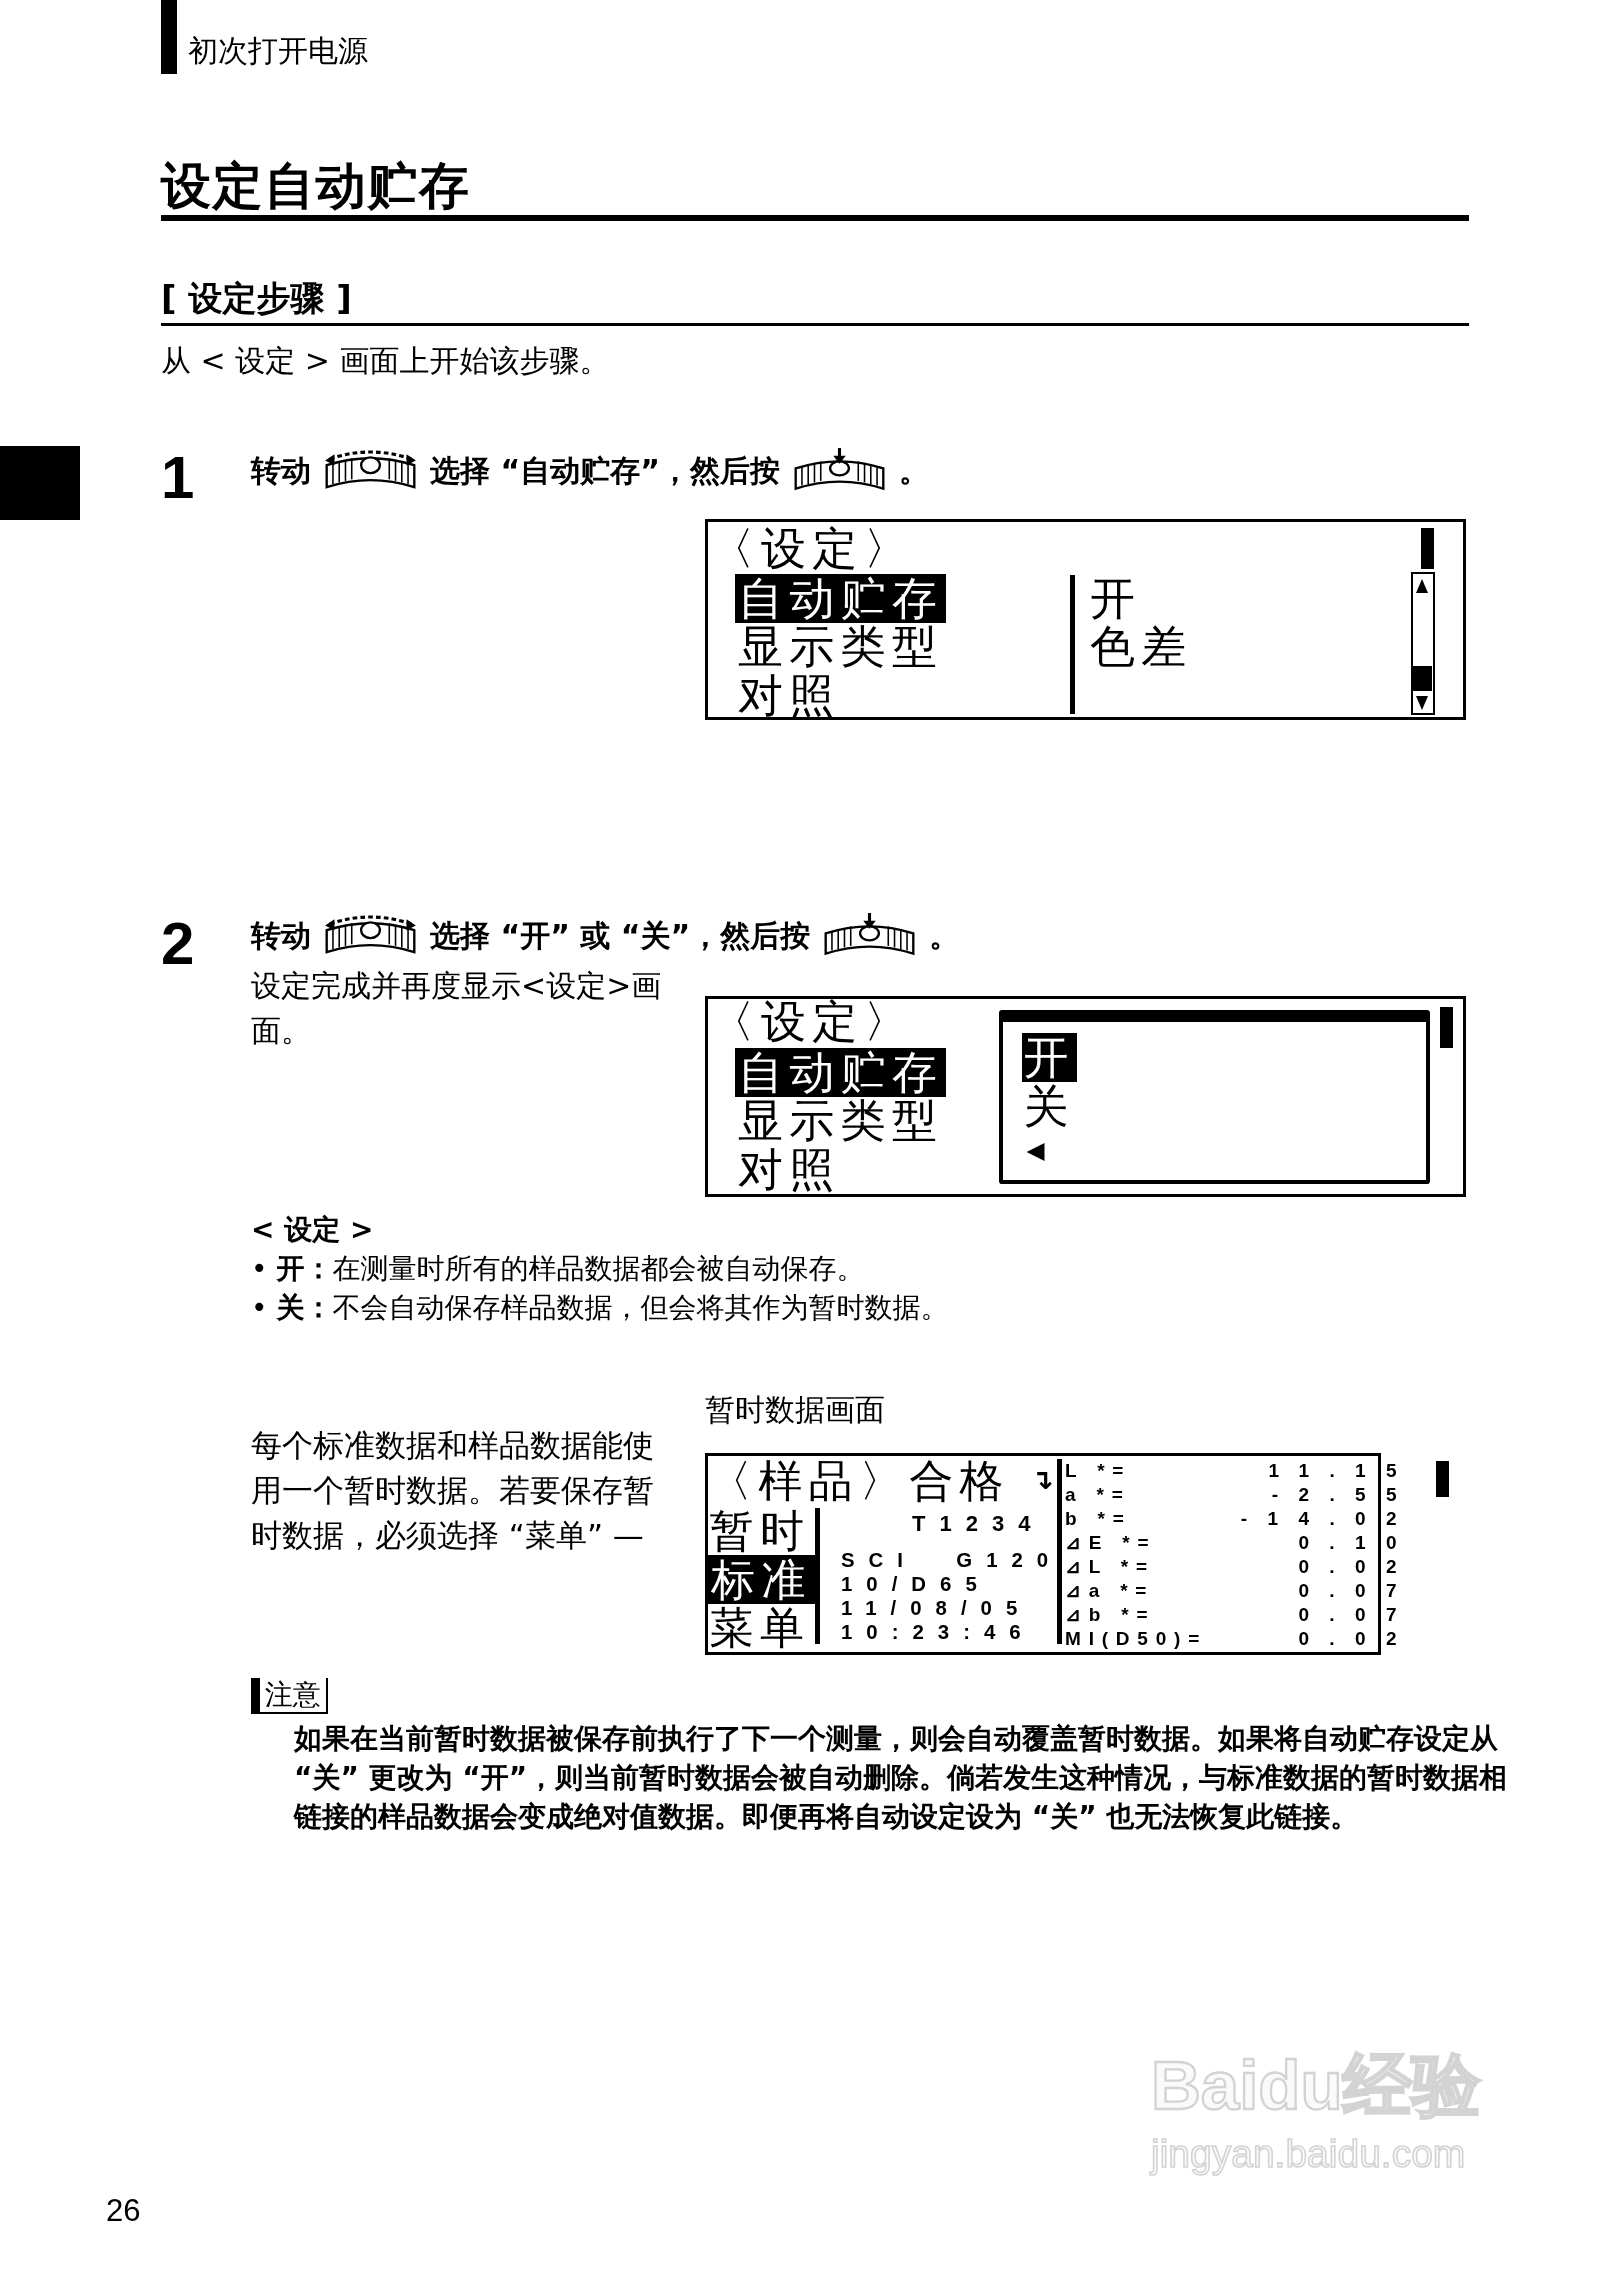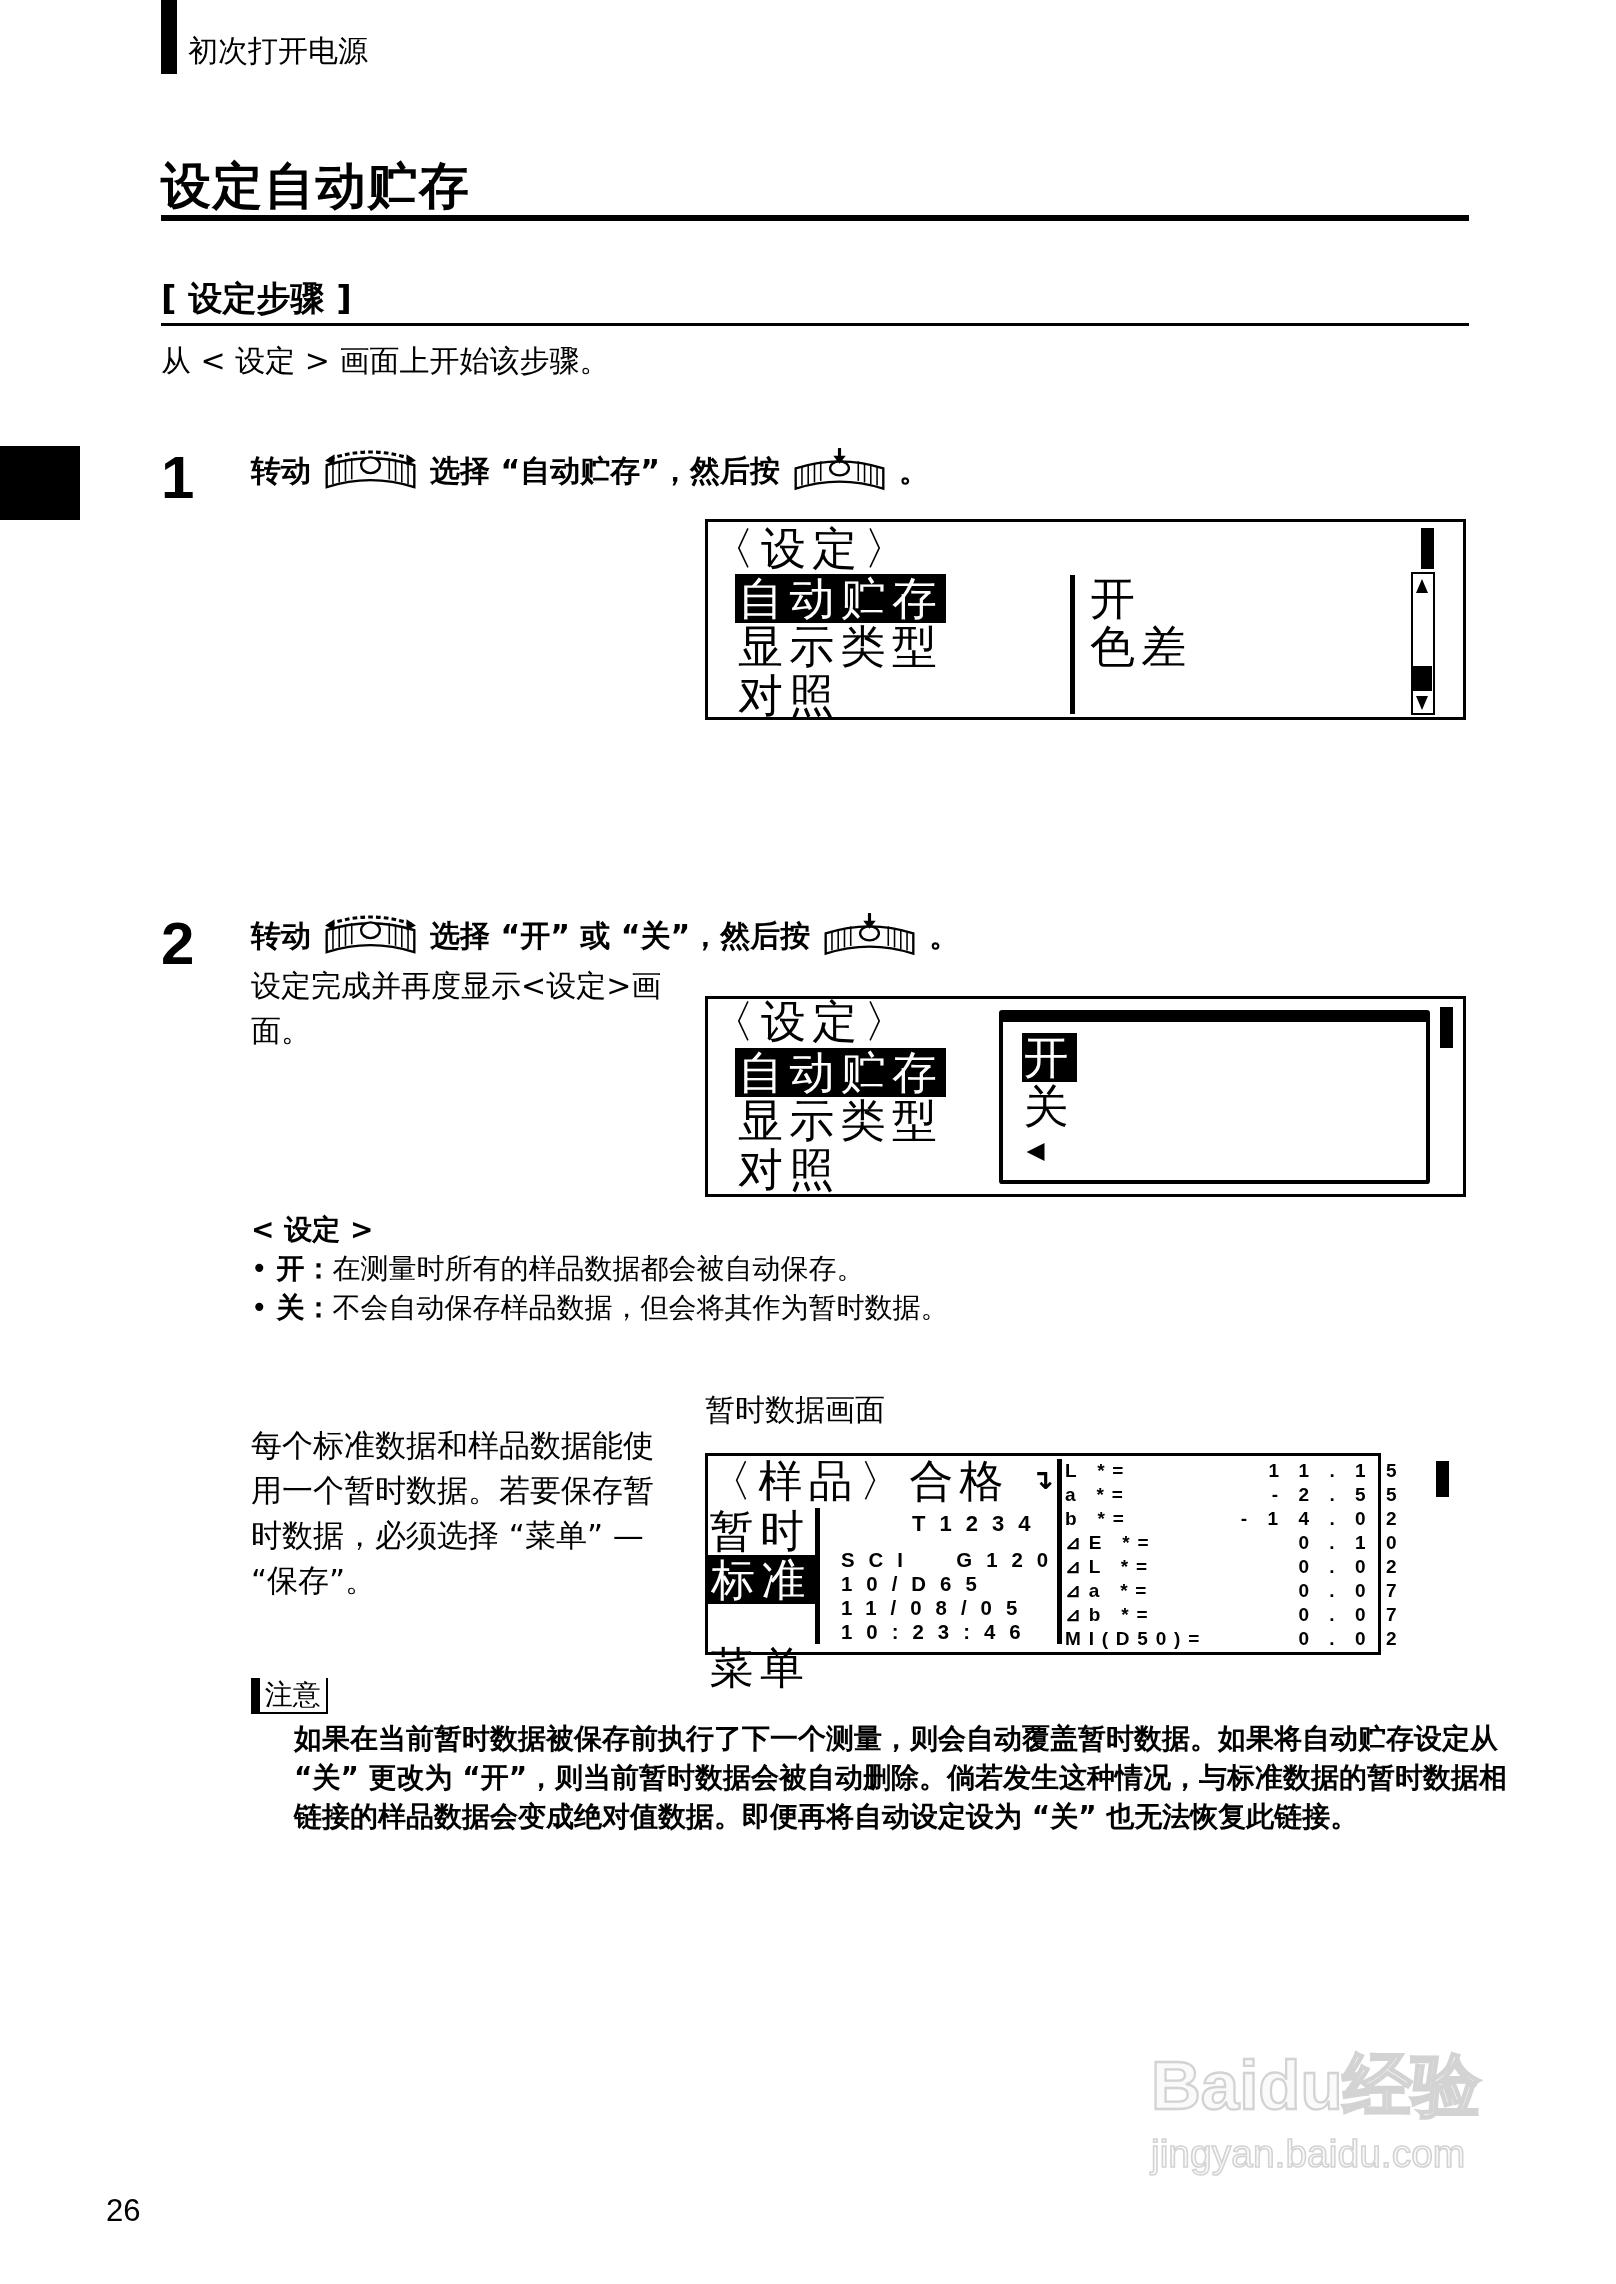--- a/index.html
+++ b/index.html
@@ -173,30 +173,29 @@
   <div style="font-weight:bold;">&lt; 设定 &gt;</div>
   <div>• <b>开：</b><span>在测量时所有的样品数据都会被自动保存。</span></div>
   <div>• <b>关：</b><span>不会自动保存样品数据，但会将其作为暂时数据。</span></div>
 </div>
 
 <div class="abs" style="left:705px; top:1390px; font-size:30px; white-space:nowrap;">暂时数据画面</div>
 <div class="abs body-text" style="left:251px; top:1423px; font-size:31px; line-height:45px; white-space:nowrap;">
   <div>每个标准数据和样品数据能使</div>
   <div>用一个暂时数据。若要保存暂</div>
   <div>时数据，必须选择 “菜单” —</div>
-  <div>“保存”。</div>
 </div>
 
 <div class="abs lcd" style="left:705px; top:1453px; width:676px; height:202px;">
   <div class="abs lcd-cjk" style="left:0; top:0; font-size:44px;">〈样品〉合格</div>
   <div class="abs" style="left:323px; top:7.8px; font-size:27px; font-weight:bold;">↴</div>
   <div class="abs vline" style="left:349px; top:3.1px; height:185px;"></div>
   <div class="abs lcd-cjk" style="left:1.6px; top:50px; font-size:44px;">暂时</div>
   <div class="abs lcd-cjk inv" style="left:0; top:99px; font-size:44px;">标准</div>
-  <div class="abs lcd-cjk" style="left:1.6px; top:147px; font-size:44px;margin-top:40px;">菜单</div>
+  <div class="abs lcd-cjk" style="left:1.6px; top:147px; font-size:44px;">菜单</div>
   <div class="abs vline" style="left:107px; top:52px; height:136px;"></div>
   <div class="abs mono" style="left:204px; top:55px; font-size:22px;">T1234</div>
   <div class="abs mono" style="left:133px; top:92px; font-size:20.4px; line-height:24px;">
     <div style="white-space:pre">SCI  G120</div>
     <div>10/D65</div>
     <div>11/08/05</div>
     <div>10:23:46</div>
   </div>
   <div class="abs" style="left:357px; top:3.1px; width:352px; font-family:'Liberation Sans',sans-serif; font-weight:bold; font-size:19px; line-height:24px;">
     <div style="display:flex;">

